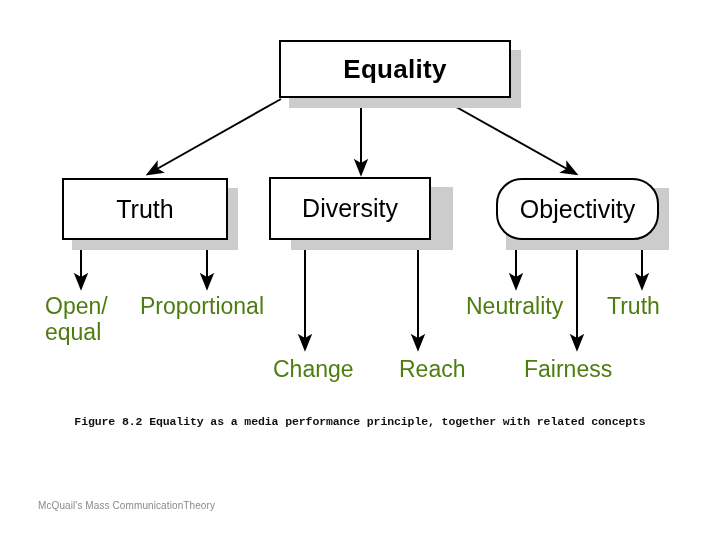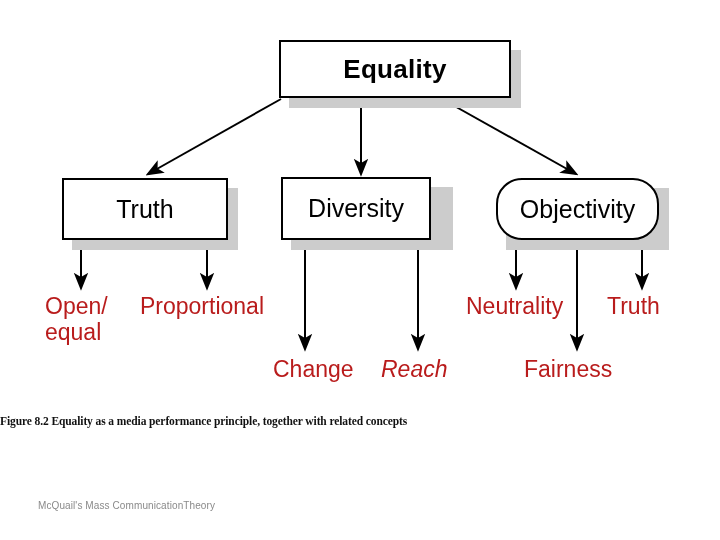--- a/index.html
+++ b/index.html
@@ -55,31 +55,32 @@
     letter-spacing: 0.3px;
   }
   .branch-label {
     font-size: 25px;
     font-weight: normal;
   }
   .leaf-label {
     position: absolute;
     font-family: "Liberation Sans", sans-serif;
     font-size: 23px;
-    color: #b91c1c;
+    color: #4d7c0f;
     line-height: 1.12;
     white-space: pre-line;
     z-index: 3;
   }
   #figure-caption {
     position: absolute;
     left: 0;
     top: 415px;
     width: 720px;
-    font-family: Liberation Serif, serif;
+    text-align: center;
+    font-family: Liberation Mono, monospace;
     font-size: 11.5px;
     font-weight: bold;
     color: #111111;
     letter-spacing: -0.1px;
     z-index: 4;
   }
   #footer-note {
     position: absolute;
     left: 38px;
     top: 500px;
@@ -121,34 +122,34 @@
   <div class="node-box" style="left:279px; top:40px; width:232px; height:58px;">
     <span class="node-label root-label">Equality</span>
   </div>
 
   <div class="node-shadow" style="left:72px; top:188px; width:166px; height:62px;"></div>
   <div class="node-box" style="left:62px; top:178px; width:166px; height:62px;">
     <span class="node-label branch-label">Truth</span>
   </div>
 
   <div class="node-shadow" style="left:291px; top:187px; width:162px; height:63px;"></div>
-  <div class="node-box" style="left:281px; top:177px; width:150px; height:63px;">
+  <div class="node-box" style="left:269px; top:177px; width:162px; height:63px;">
     <span class="node-label branch-label">Diversity</span>
   </div>
 
   <div class="node-shadow" style="left:506px; top:188px; width:163px; height:62px;"></div>
   <div class="node-box" style="left:496px; top:178px; width:163px; height:62px;border-radius:26px;">
     <span class="node-label branch-label">Objectivity</span>
   </div>
 
   <div class="leaf-label" style="left:45px; top:294px;">Open/
 equal</div>
   <div class="leaf-label" style="left:140px; top:294px;text-align:center;">Proportional</div>
   <div class="leaf-label" style="left:273px; top:357px;">Change</div>
-  <div class="leaf-label" style="left:381px; top:357px;font-style:italic;">Reach</div>
+  <div class="leaf-label" style="left:399px; top:357px;">Reach</div>
   <div class="leaf-label" style="left:524px; top:357px;">Fairness</div>
   <div class="leaf-label" style="left:466px; top:294px;">Neutrality</div>
   <div class="leaf-label" style="left:607px; top:294px;">Truth</div>
 
   <div id="figure-caption">Figure 8.2 Equality as a media performance principle, together with related concepts</div>
 
   <div id="footer-note">McQuail's Mass CommunicationTheory</div>
 
 </div>
 

